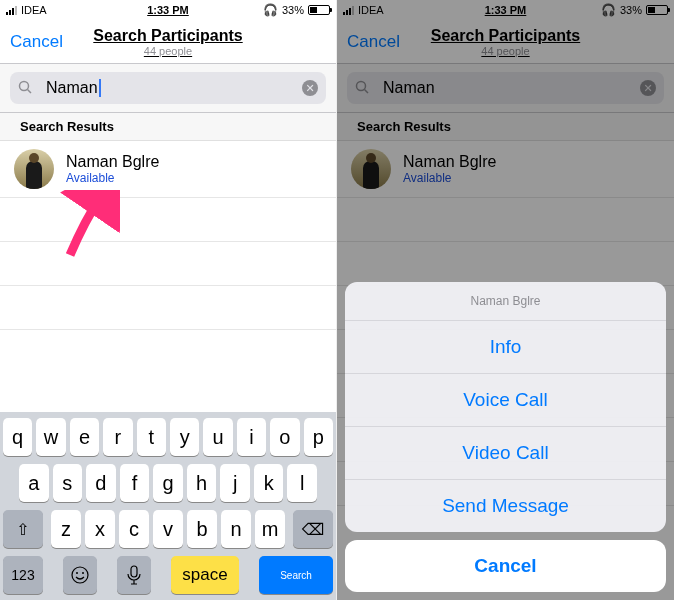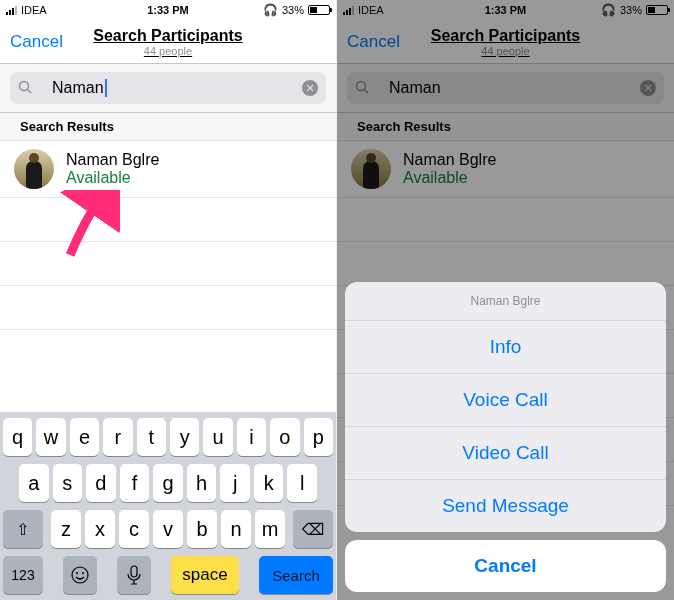--- a/index.html
+++ b/index.html
@@ -4,75 +4,75 @@
 <style>
   * { box-sizing: border-box; margin: 0; padding: 0; font-family: -apple-system, "Helvetica Neue", Arial, sans-serif; }
   body { background: #fff; width: 674px; height: 600px; overflow: hidden; }
   .wrap { display: flex; width: 674px; height: 600px; }
   .phone { width: 337px; height: 600px; position: relative; background: #fff; overflow: hidden; border-right: 1px solid #eee; }
   .phone:last-child { border-right: none; }
 
   
   .status { height: 20px; display: flex; align-items: center; justify-content: space-between; padding: 0 6px; font-size: 11px; font-weight: 500; color: #000; }
   .status .left, .status .right { display: flex; align-items: center; gap: 4px; }
-  .status .center { position: absolute; left: 0; right: 0; text-align: center; font-weight: 600; }
+  .status .center { position: absolute; left: 0; right: 0; text-align: center; font-weight: 600; text-decoration: underline; }
   .sigbars { display: inline-flex; align-items: flex-end; gap: 1px; }
   .sigbars span { width: 2px; background: #000; display: inline-block; }
   .sigbars span:nth-child(1){height:3px}.sigbars span:nth-child(2){height:5px}.sigbars span:nth-child(3){height:7px}.sigbars span:nth-child(4){height:9px;background:#bbb}
   .battery { width: 22px; height: 10px; border: 1px solid #000; border-radius: 2px; position: relative; display: inline-block; }
   .battery::after { content:""; position:absolute; right:-3px; top:2px; width:2px; height:4px; background:#000; border-radius:0 1px 1px 0;}
   .battery .fill { position:absolute; left:1px; top:1px; bottom:1px; width:33%; background:#000; }
 
   
   .nav { height: 44px; display:flex; align-items:center; justify-content:center; position:relative; border-bottom:1px solid #c8c8cc; }
   .nav .cancel { position:absolute; left:10px; top:0; bottom:0; display:flex; align-items:center; color:#007aff; font-size:17px; }
   .nav .titleblock { text-align:center;text-decoration:underline; }
   .nav .title { font-size:16px; font-weight:600; }
   .nav .sub { font-size:11px; color:#8e8e93; }
 
   
   .searchbar { padding:8px 10px; background:#f7f7f7; border-bottom:1px solid #c8c8cc;}
-  .searchfield { background:#e4e4e9; border-radius:8px; height:32px; display:flex; align-items:center; padding:0 8px; gap:20px; }
+  .searchfield { background:#e4e4e9; border-radius:8px; height:32px; display:flex; align-items:center; padding:0 8px; gap:14px; }
   .searchfield .mag { color:#8e8e93; font-size:14px; }
   .searchfield .txt { flex:1; font-size:16px; color:#000; }
   .searchfield .cursor { display:inline-block; width:2px; height:18px; background:#3478f6; vertical-align:middle; margin-left:1px;}
   .searchfield .clear { width:16px; height:16px; border-radius:50%; background:#8e8e93; color:#e4e4e9; display:flex; align-items:center; justify-content:center; font-size:11px; }
 
   
   .sectionhdr { background:#f7f7f7; padding:6px 20px; font-size:13px; font-weight:600; border-bottom:1px solid #e0e0e0; }
 
   
   .row { display:flex; align-items:center; padding:8px 14px; border-bottom:1px solid #e6e6e6; background:#fff; }
   .avatar { width:40px; height:40px; border-radius:50%; background: linear-gradient(#d9cfa8,#8a7a4a); overflow:hidden; display:flex; align-items:flex-end; justify-content:center; }
   .avatar .person { width:16px; height:28px; background:#1a1a1a; border-radius:7px 7px 3px 3px; position:relative; }
   .avatar .person::before { content:""; position:absolute; top:-8px; left:3px; width:10px; height:10px; border-radius:50%; background:#5a4628; }
   .rowtext { margin-left:12px; }
   .rowtext .name { font-size:16px; font-weight:500; }
-  .rowtext .status { font-size:16px; color:#15803d; height:auto; display:block; padding:0; }
+  .rowtext .status { font-size:12px; color:#1d4ed8; height:auto; display:block; padding:0; }
   .emptyrow { height:44px; border-bottom:1px solid #e6e6e6; }
 
   
   .arrow { position:absolute; left:60px; top:190px; width:60px; height:70px; pointer-events:none; }
 
   
   .keyboard { position:absolute; bottom:0; left:0; right:0; background:#d1d5db; padding:6px 3px; }
   .krow { display:flex; justify-content:center; gap:4px; margin-bottom:8px; }
   .key { background:#fff; border-radius:5px; box-shadow:0 1px 0 #888; height:38px; flex:1; display:flex; align-items:center; justify-content:center; font-size:20px; }
   .krow2 { padding:0 16px; }
   .krow3 .key.fn { background:#adb3bd; flex:0 0 40px; font-size:16px; }
   .krow3 { padding:0; }
   .krow3 .keys { display:flex; gap:4px; flex:1; margin:0 8px; }
   .krow3 { display:flex; gap:0; margin-bottom:8px;}
   .krow4 { display:flex; gap:20px; }
   .krow4 .key { flex:0 0 auto; }
   .krow4 .k123 { background:#adb3bd; width:40px; font-size:14px; }
   .krow4 .kemoji { background:#adb3bd; width:34px; font-size:18px; }
   .krow4 .kmic { background:#adb3bd; width:34px; font-size:18px; }
   .krow4 .kspace { flex:1; background:#fde047; font-size:17px; }
-  .krow4 .ksearch { background:#007aff; color:#0f172a; width:74px; font-size:15px; }
+  .krow4 .ksearch { background:#007aff; color:#ffffff; width:74px; font-size:10px; }
 
   
   .dim { position:absolute; inset:0; background:rgba(0,0,0,0.4); }
 
   
   .sheet { position:absolute; left:8px; right:8px; bottom:8px; }
   .sheetgroup { background:rgba(240,240,245,0.96); border-radius:12px; overflow:hidden; margin-bottom:8px; }
   .sheethdr { text-align:center; font-size:12px; color:#8e8e93; padding:12px 0; border-bottom:1px solid #d6d6db; }
   .sheetbtn { text-align:center; font-size:19px; color:#007aff; padding:15px 0; border-bottom:1px solid #d6d6db; }
   .sheetbtn:last-child { border-bottom:none; }

